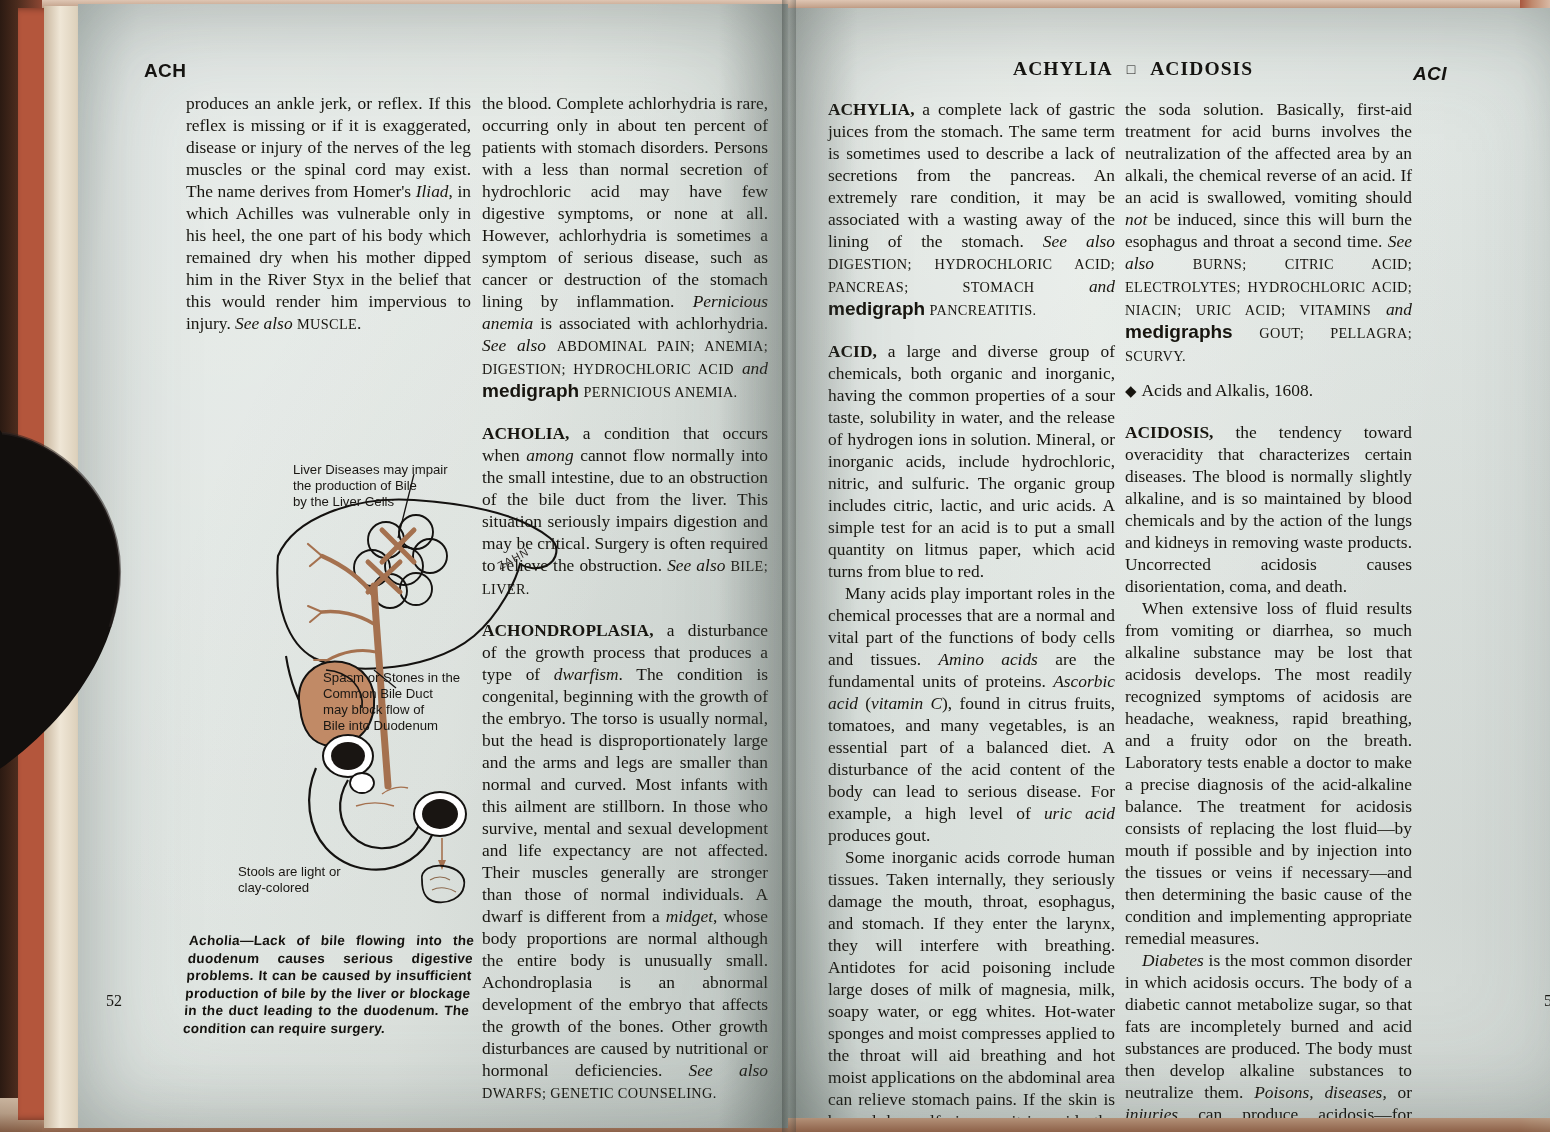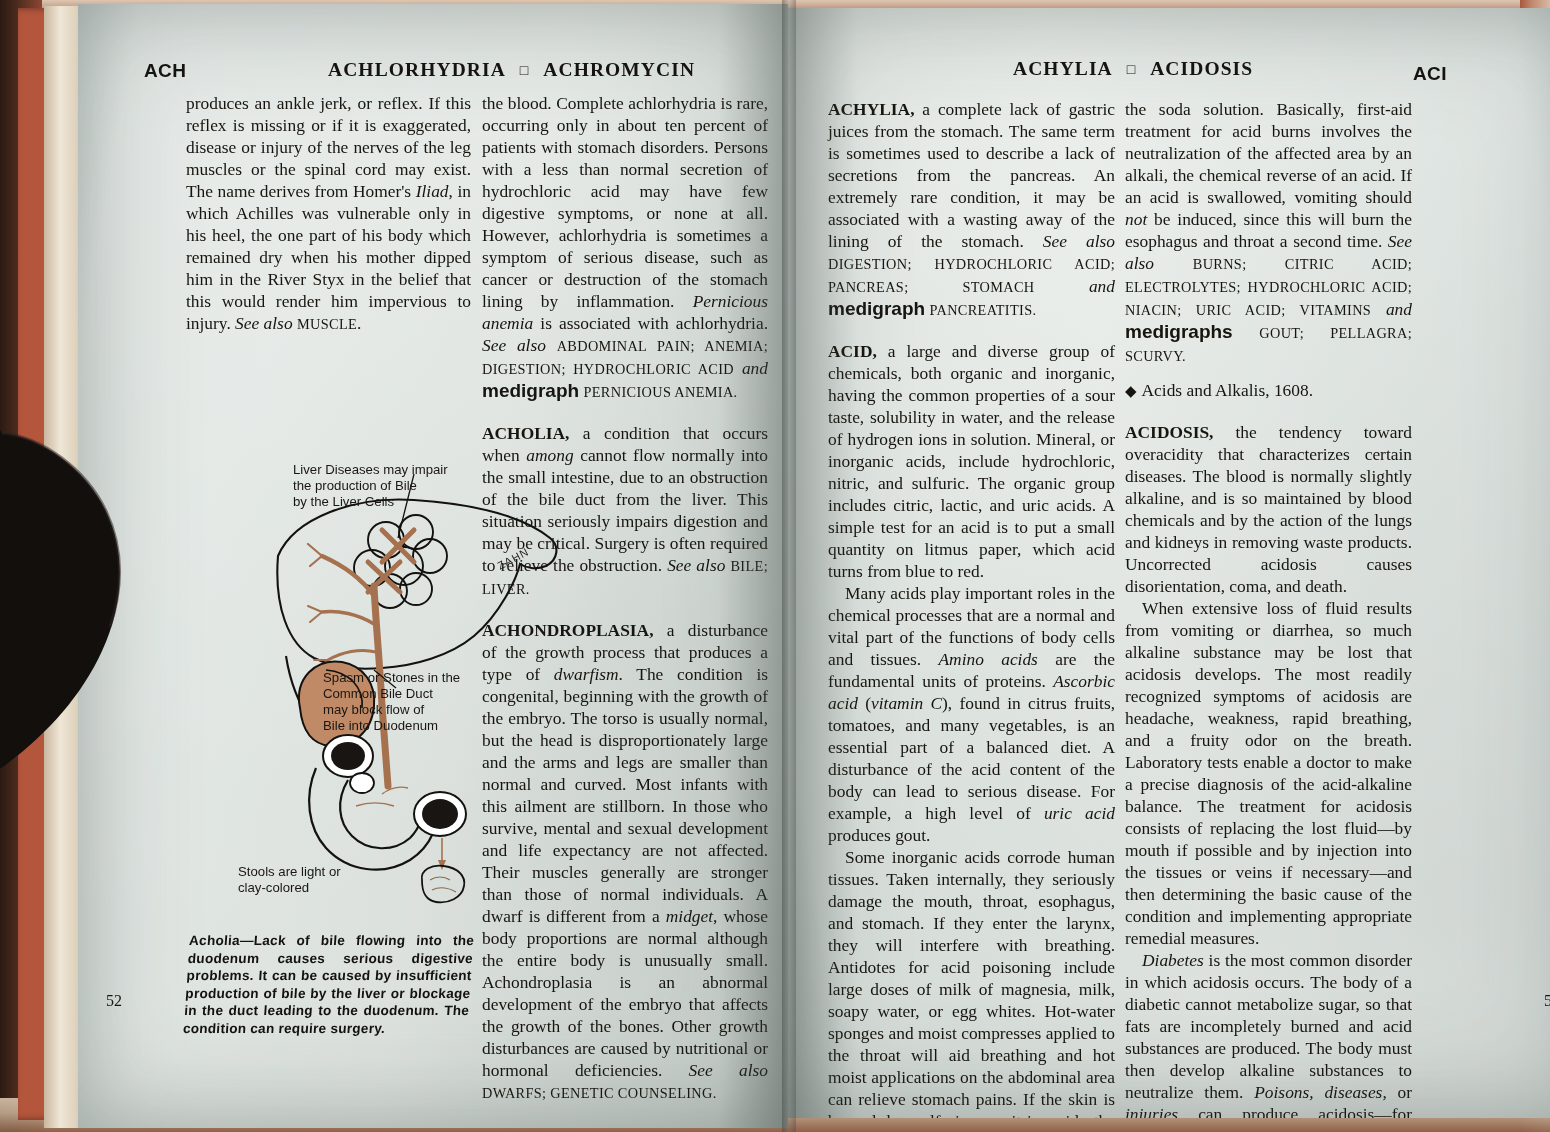--- a/index.html
+++ b/index.html
@@ -103,25 +103,20 @@
   <div class="board-l"></div>
   <div class="board-r"></div>
   <div class="block-l"></div>
   <div class="block-r"></div>
 
   <div class="page page-left">
     <div class="grain"></div>
 
     <div class="hdr hdr-side" style="left:66px;top:56px;text-align:right;">ACH</div>
 
-    <div class="hdr hdr-center" style="left:250px;top:55px;white-space:nowrap;">
-      <span>ACHLORHYDRIA</span>
-      <span class="lozenge" style="margin:0 9px;">□</span>
-      <span>ACHROMYCIN</span>
-    </div>
 
     <div class="col" style="left:108px;top:88px;width:285px;">
       <p>produces an ankle jerk, or reflex. If this reflex is missing or if it is exaggerated, disease or injury of the nerves of the leg muscles or the spinal cord may exist. The name derives from Homer's <i>Iliad</i>, in which Achilles was vulnerable only in his heel, the one part of his body which remained dry when his mother dipped him in the River Styx in the belief that this would render him impervious to injury. <i>See also</i> <span class="sc">MUSCLE</span>.</p>
     </div>
 
     <div class="figure">
       <svg width="300" height="455" viewBox="0 0 300 455">
 
         <path d="M14 100 C30 62 90 40 150 44 C215 48 262 62 286 82
                  C296 90 294 104 282 110 C272 114 262 112 256 108
@@ -217,21 +212,21 @@
 
   <div class="page page-right">
     <div class="grain"></div>
 
     <div class="hdr hdr-center" style="left:225px;top:50px;white-space:nowrap;">
       <span>ACHYLIA</span>
       <span class="lozenge" style="margin:0 9px;">□</span>
       <span>ACIDOSIS</span>
     </div>
 
-    <div class="hdr hdr-side" style="left:625px;top:55px;">ACI</div>
+    <div class="hdr hdr-side" style="left:625px;top:55px;font-style:italic;">ACI</div>
 
     <div class="col" style="left:40px;top:90px;width:287px;">
       <p><b>ACHYLIA,</b> a complete lack of gastric juices from the stomach. The same term is sometimes used to describe a lack of secretions from the pancreas. An extremely rare condition, it may be associated with a wasting away of the lining of the stomach. <i>See also</i> <span class="sc">DIGESTION; HYDROCHLORIC ACID; PANCREAS; STOMACH</span> <i>and</i> <span class="mg">medigraph</span> <span class="sc">PANCREATITIS.</span></p>
       <p class="gap"><b>ACID,</b> a large and diverse group of chemicals, both organic and inorganic, having the common properties of a sour taste, solubility in water, and the release of hydrogen ions in solution. Mineral, or inorganic acids, include hydrochloric, nitric, and sulfuric. The organic group includes citric, lactic, and uric acids. A simple test for an acid is to put a small quantity on litmus paper, which acid turns from blue to red.</p>
       <p class="ind">Many acids play important roles in the chemical processes that are a normal and vital part of the functions of body cells and tissues. <i>Amino acids</i> are the fundamental units of proteins. <i>Ascorbic acid</i> (<i>vitamin C</i>), found in citrus fruits, tomatoes, and many vegetables, is an essential part of a balanced diet. A disturbance of the acid content of the body can lead to serious disease. For example, a high level of <i>uric acid</i> produces gout.</p>
       <p class="ind">Some inorganic acids corrode human tissues. Taken internally, they seriously damage the mouth, throat, esophagus, and stomach. If they enter the larynx, they will interfere with breathing. Antidotes for acid poisoning include large doses of milk of magnesia, milk, soapy water, or egg whites. Hot-water sponges and moist compresses applied to the throat will aid breathing and hot moist applications on the abdominal area can relieve stomach pains. If the skin is burned by sulfuric or nitric acid, the burned area should be washed immediately with diluted baking soda solution (4 tablespoons of baking soda in a quart of water), then bathed continuously with</p>
     </div>
 
     <div class="col" style="left:337px;top:90px;width:287px;">
       <p>the soda solution. Basically, first-aid treatment for acid burns involves the neutralization of the affected area by an alkali, the chemical reverse of an acid. If an acid is swallowed, vomiting should <i>not</i> be induced, since this will burn the esophagus and throat a second time. <i>See also</i> <span class="sc">BURNS; CITRIC ACID; ELECTROLYTES; HYDROCHLORIC ACID; NIACIN; URIC ACID; VITAMINS</span> <i>and</i> <span class="mg">medigraphs</span> <span class="sc">GOUT; PELLAGRA; SCURVY.</span></p>

